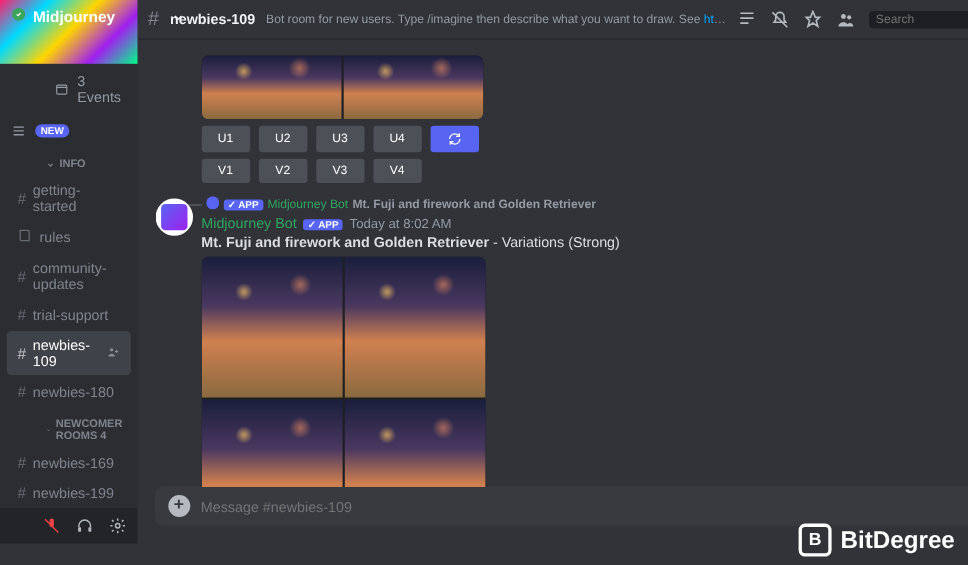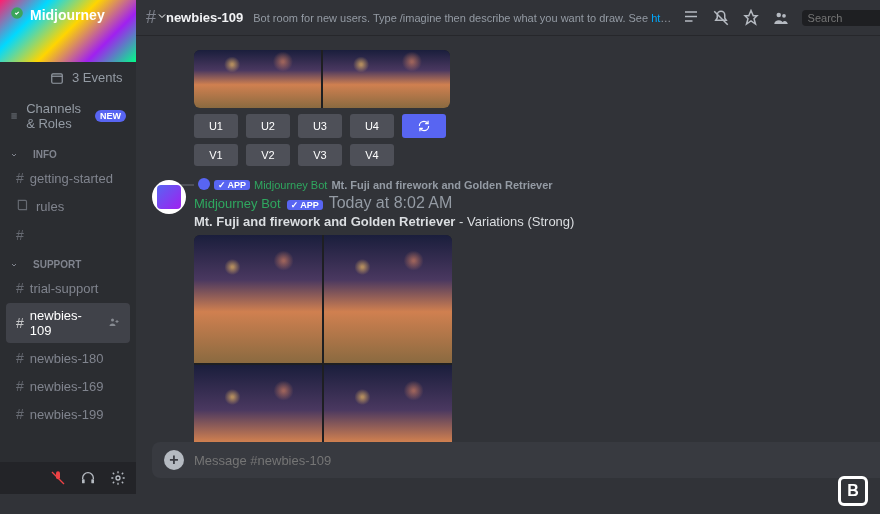--- a/index.html
+++ b/index.html
@@ -5,21 +5,21 @@
 * { margin: 0; padding: 0; box-sizing: border-box; }
 body { font-family: "gg sans", "Helvetica Neue", Helvetica, Arial, sans-serif; background: #313338; color: #dbdee1; overflow: hidden; width: 880px; height: 514px; }
 .app { display: flex; height: 494px; }
 .sidebar { width: 180px; background: #2b2d31; display: flex; flex-direction: column; }
 .server-banner { height: 62px; background: linear-gradient(135deg, #ff1e6f, #00d9ff, #ffd500, #a020f0, #00ff88); position: relative; }
 .server-name { position: absolute; top: 6px; left: 10px; color: #fff; font-weight: 600; font-size: 14px; display: flex; align-items: center; gap: 6px; }
 .server-name .chev { position: absolute; left: 146px; top: 3px; }
 .events { padding: 8px 10px; font-size: 13px; color: #949ba4; display: flex; align-items: center; gap: 8px; cursor: pointer; margin-left: 40px; }
 .channels-roles { padding: 8px 10px; font-size: 13px; color: #949ba4; display: flex; align-items: center; gap: 8px; }
 .badge-new { background: #5865f2; color: #fff; font-size: 9px; padding: 1px 5px; border-radius: 8px; font-weight: 700; }
-.section-label { padding: 10px 10px 4px; font-size: 10px; font-weight: 600; color: #80848e; text-transform: uppercase; display: flex; align-items: center; gap: 15px; }
+.section-label { padding: 10px 10px 4px; font-size: 10px; font-weight: 600; color: #80848e; text-transform: uppercase; display: flex; align-items: center; gap: 4px; margin-left: 32px; }
 .chan { padding: 5px 10px; font-size: 13px; color: #80848e; display: flex; align-items: center; gap: 6px; cursor: pointer; border-radius: 4px; margin: 1px 6px; }
 .chan.active { background: #404249; color: #fff; }
 .chan .hash { font-size: 14px; opacity: 0.7; }
 .chan-icon-right { margin-left: auto; opacity: 0.6; font-size: 11px; }
 .sidebar-footer { margin-top: auto; background: #232428; padding: 8px 10px; display: flex; gap: 14px; justify-content: flex-end; }
 .sidebar-footer svg { cursor: pointer; }
 
 .main { flex: 1; display: flex; flex-direction: column; background: #313338; }
 .topbar { height: 36px; border-bottom: 1px solid #26272b; display: flex; align-items: center; padding: 0 10px; gap: 10px; }
 .topbar .hash { font-size: 18px; color: #80848e; }
@@ -34,21 +34,21 @@
 .chat { flex: 1; overflow-y: auto; padding: 8px 16px 8px 16px; }
 .msg { position: relative; padding-left: 42px; margin-bottom: 12px; }
 .avatar { position: absolute; left: 0; top: 2px; width: 34px; height: 34px; border-radius: 50%; background: #fff; display: flex; align-items: center; justify-content: center; }
 .avatar-inner { width: 24px; height: 24px; background: linear-gradient(135deg, #5865f2, #a020f0); border-radius: 4px; }
 .reply-line { font-size: 11px; color: #949ba4; margin-bottom: 2px; display: flex; align-items: center; gap: 4px; padding-left: 0; }
 .reply-line::before { content: ""; display: inline-block; width: 28px; height: 8px; border-left: 2px solid #4e5058; border-top: 2px solid #4e5058; border-top-left-radius: 6px; margin-left: -30px; margin-right: 0; position: relative; top: 4px; }
 .reply-line .bot-name { color: #2fa75f; font-weight: 500; }
 .app-tag { background: #5865f2; color: #fff; font-size: 9px; padding: 0 4px; border-radius: 3px; font-weight: 600; display: inline-flex; align-items: center; gap: 2px; }
 .msg-head { display: flex; align-items: baseline; gap: 6px; font-size: 13px; }
 .msg-head .bot-name { color: #2fa75f; font-weight: 500; }
-.msg-head .ts { font-size: 16px; color: #949ba4; }
+.msg-head .ts { font-size: 12px; color: #949ba4; }
 .msg-body { font-size: 13px; color: #dbdee1; margin-top: 2px; }
 .msg-body strong { font-weight: 700; }
 .image-grid { width: 258px; height: 258px; background: #1e1f22; border-radius: 6px; margin-top: 6px; display: grid; grid-template-columns: 1fr 1fr; grid-template-rows: 1fr 1fr; gap: 2px; overflow: hidden; }
 .image-grid.small { width: 256px; height: 58px; grid-template-rows: 1fr; }
 .img-cell { background: linear-gradient(180deg, #1a1e3c 0%, #4a3860 35%, #d08050 60%, #8a6a40 100%); position: relative; }
 .img-cell::after { content: ""; position: absolute; inset: 0; background: radial-gradient(circle at 30% 25%, rgba(255,200,100,0.6) 1px, transparent 8px), radial-gradient(circle at 70% 20%, rgba(255,150,100,0.5) 1px, transparent 10px); }
 .btn-row { display: flex; gap: 8px; margin-top: 6px; }
 .btn { background: #4e5058; color: #fff; border: none; border-radius: 3px; padding: 5px 0; font-size: 11px; font-weight: 500; cursor: pointer; width: 44px; text-align: center; }
 .btn.refresh { background: #5865f2; display: flex; align-items: center; justify-content: center; }
 
@@ -86,21 +86,20 @@
       <svg width="14" height="14" viewBox="0 0 24 24">
           <rect x="3" y="5" width="18" height="16" rx="2" fill="none" stroke="#949ba4" stroke-width="2"></rect>
           <path d="M3 9h18" stroke="#949ba4" stroke-width="2"></path>
         </svg>
       <span>3 Events</span>
     </div>
     <div class="channels-roles">
       <svg width="14" height="14" viewBox="0 0 24 24">
           <path d="M4 6h16M4 12h16M4 18h16" stroke="#949ba4" stroke-width="2"></path>
         </svg>
-      <span>Channels &amp; Roles</span>
       <span class="badge-new">NEW</span>
     </div>
 
     <div class="section-label">
       <svg width="8" height="8" viewBox="0 0 24 24">
           <path d="M6 9l6 6 6-6" stroke="#80848e" stroke-width="3" fill="none"></path>
         </svg>
       <span>INFO</span>
     </div>
     <div class="chan">
@@ -108,47 +107,48 @@
         <span>getting-started</span>
       </div>
     <div class="chan">
         <span class="hash"><svg width="14" height="14" viewBox="0 0 24 24">
             <path d="M4 4h12a2 2 0 012 2v14H6a2 2 0 01-2-2z" fill="none" stroke="#80848e" stroke-width="2"></path>
           </svg></span>
         <span>rules</span>
       </div>
     <div class="chan">
         <span class="hash">#</span>
-      </div>
-
-    <div class="section-label">
-      <svg width="8" height="8" viewBox="0 0 24 24">
-          <path d="M6 9l6 6 6-6" stroke="#80848e" stroke-width="3" fill="none"></path>
-        </svg>
-      <span>SUPPORT</span>
-    </div>
+        <span>community-updates</span>
+      </div>
+
     <div class="chan">
         <span class="hash">#</span>
         <span>trial-support</span>
       </div>
 
     <div class="chan active">
         <span class="hash">#</span>
         <span>newbies-109</span>
         <span class="chan-icon-right"><svg width="12" height="12" viewBox="0 0 24 24">
             <circle cx="9" cy="8" r="3" fill="#b5bac1"></circle>
             <path d="M3 20c0-3 3-5 6-5s6 2 6 5" fill="#b5bac1"></path>
             <path d="M18 8v6M15 11h6" stroke="#b5bac1" stroke-width="2"></path>
           </svg></span>
       </div>
     <div class="chan">
         <span class="hash">#</span>
         <span>newbies-180</span>
       </div>
 
+    <div class="section-label">
+      <svg width="8" height="8" viewBox="0 0 24 24">
+          <path d="M6 9l6 6 6-6" stroke="#80848e" stroke-width="3" fill="none"></path>
+        </svg>
+      <span>NEWCOMER ROOMS 4</span>
+    </div>
     <div class="chan">
         <span class="hash">#</span>
         <span>newbies-169</span>
       </div>
     <div class="chan">
         <span class="hash">#</span>
         <span>newbies-199</span>
       </div>
 
     <div class="sidebar-footer">
@@ -258,13 +258,14 @@
         <input placeholder="Message #newbies-109" style="">
       </div>
     </div>
   </div>
 </div>
 
 <div class="watermark">
   <div class="watermark-icon">
       <span class="watermark-inner">B</span>
     </div>
+  <span>BitDegree</span>
 </div>
 
 </body></html>

